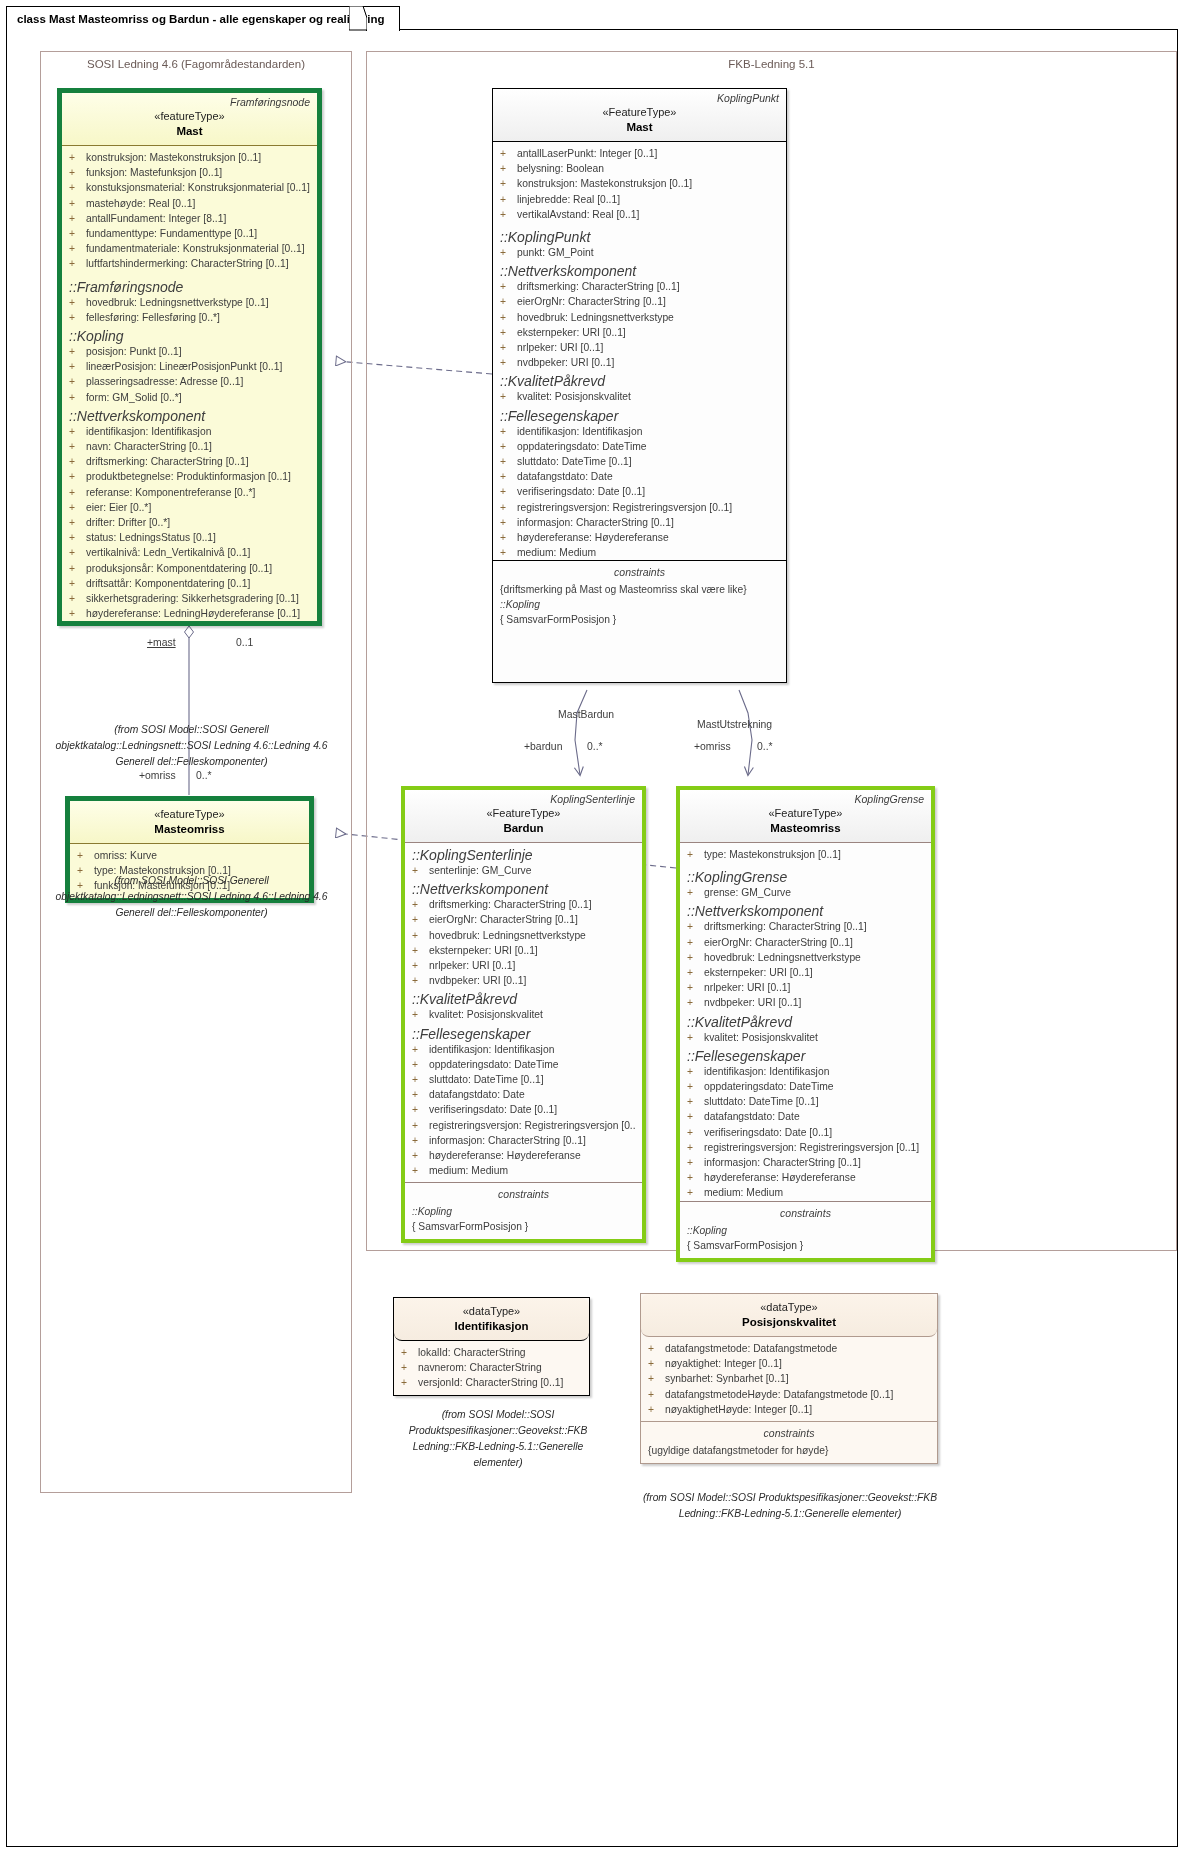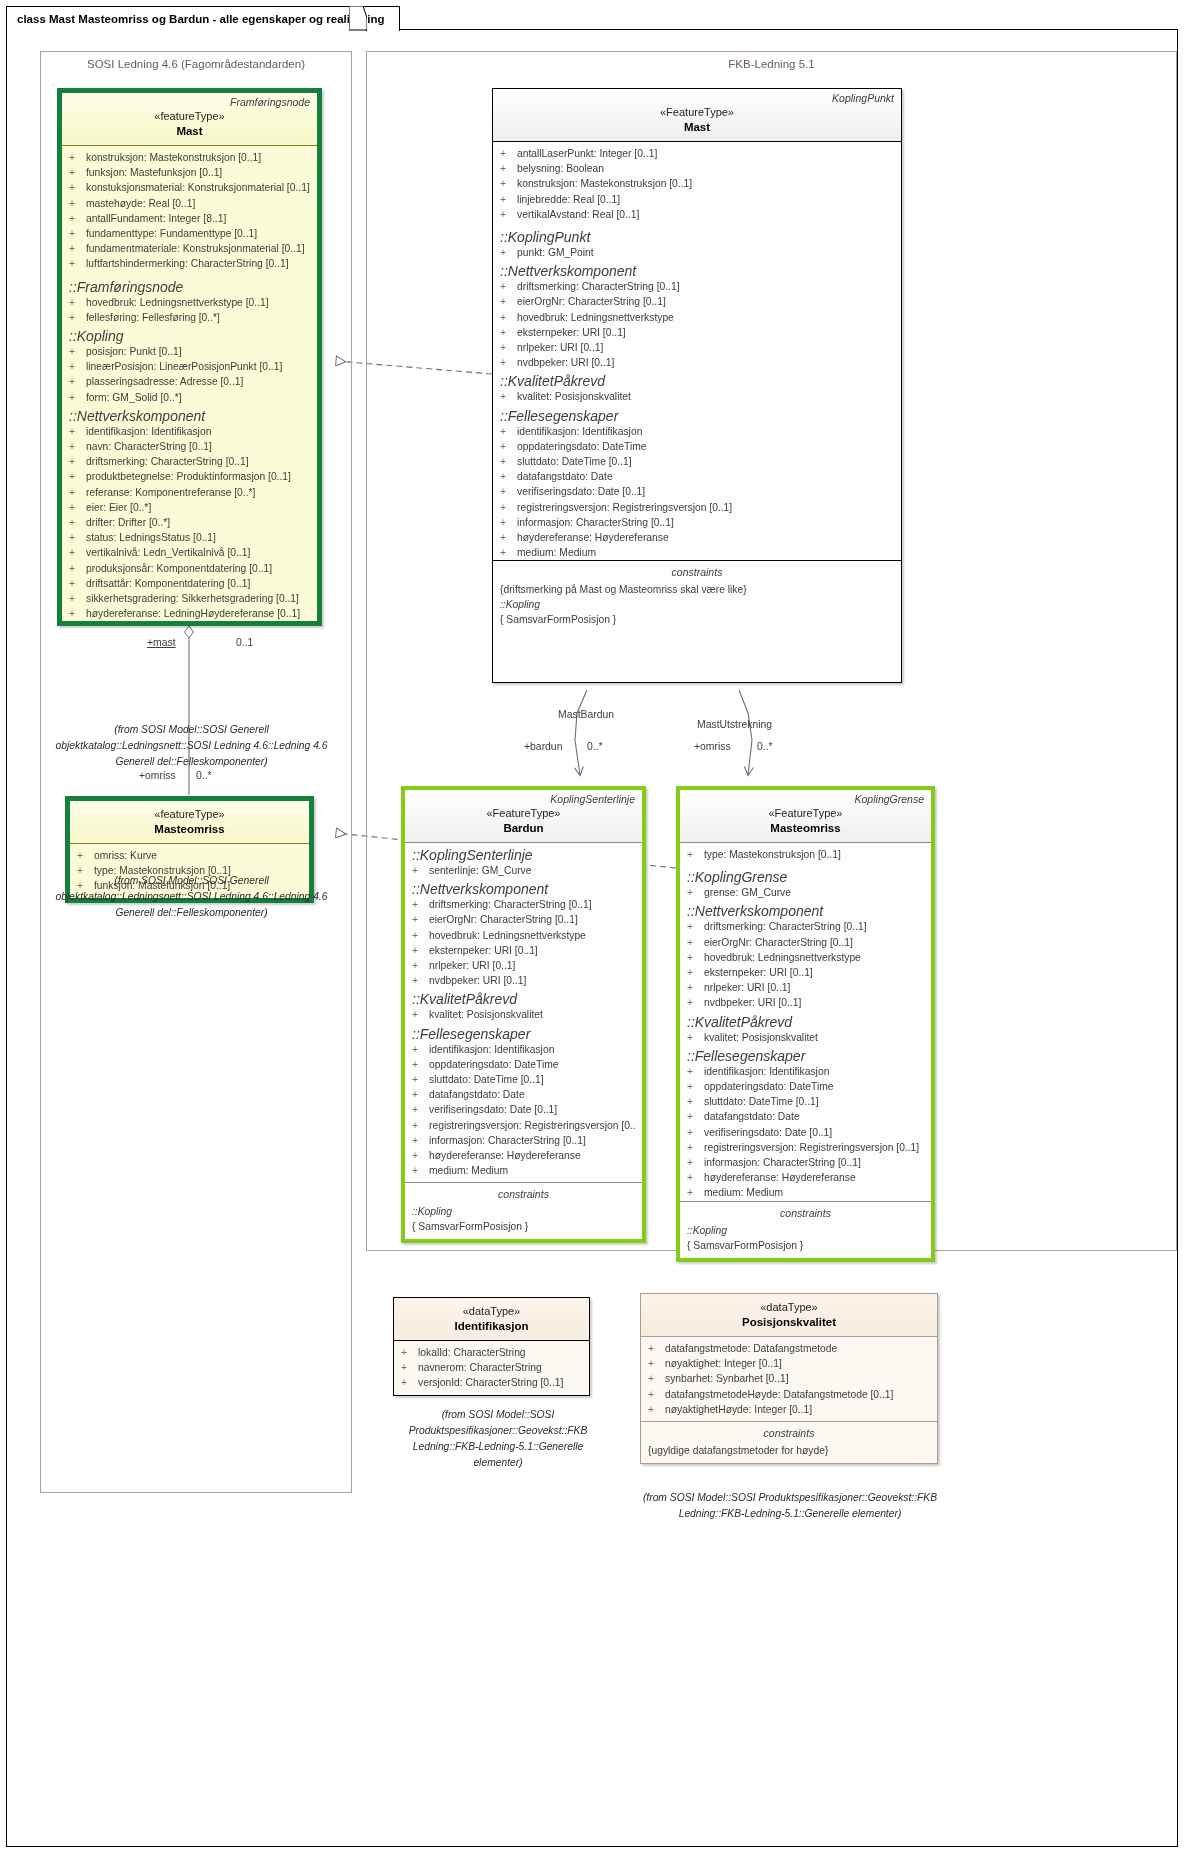--- a/index.html
+++ b/index.html
@@ -84,20 +84,21 @@
   .cls.black{border:1px solid #000;}
   .cls.black .cls-head{border-bottom:1px solid #000;}
   .cls.black .cls-sec{border-top:1px solid #000;}
   .cls.dtype{
     border:1px solid #b09a8e;
     background:#fdf8f2;
   }
   .cls.dtype .cls-head{
     background:linear-gradient(to bottom,#fcf4ea,#f6ece0);
     border-bottom:1px solid #b09a8e;
+    border-radius:8px;
   }
   .cls.dtype .cls-sec{border-top:1px solid #b09a8e;}
   .cls.dtype-black{border:1px solid #000;}
   .cls.dtype-black .cls-head{border-bottom:1px solid #000;}
 
   .cls-head{
     position:relative;
     background:linear-gradient(to bottom,#ffffff,#efefef);
     border-bottom:1px solid #9a8480;
     padding:4px 6px 6px 6px;
@@ -379,21 +380,21 @@
           <span class="txt">type: Mastekonstruksjon [0..1]</span>
         </div>
         <div class="attr">
           <span class="vis">+</span>
           <span class="txt">funksjon: Mastefunksjon [0..1]</span>
         </div>
       </div>
   </div>
   <div class="caption" style="left:44px; top:873px; width:295px;">(from SOSI Model::SOSI Generell objektkatalog::Ledningsnett::SOSI Ledning 4.6::Ledning 4.6 Generell del::Felleskomponenter)</div>
 
-  <div class="cls black" style="left:492px; top:88px; width:410px;">
+  <div class="cls black" style="left:492px; top:88px; width:295px;">
     <div class="cls-head">
       <div class="cls-corner">KoplingPunkt</div>
       <div class="cls-stereo">«FeatureType»</div>
       <div class="cls-name">Mast</div>
     </div>
     <div class="cls-body">
         <div class="attr">
           <span class="vis">+</span>
           <span class="txt">antallLaserPunkt: Integer [0..1]</span>
         </div>

